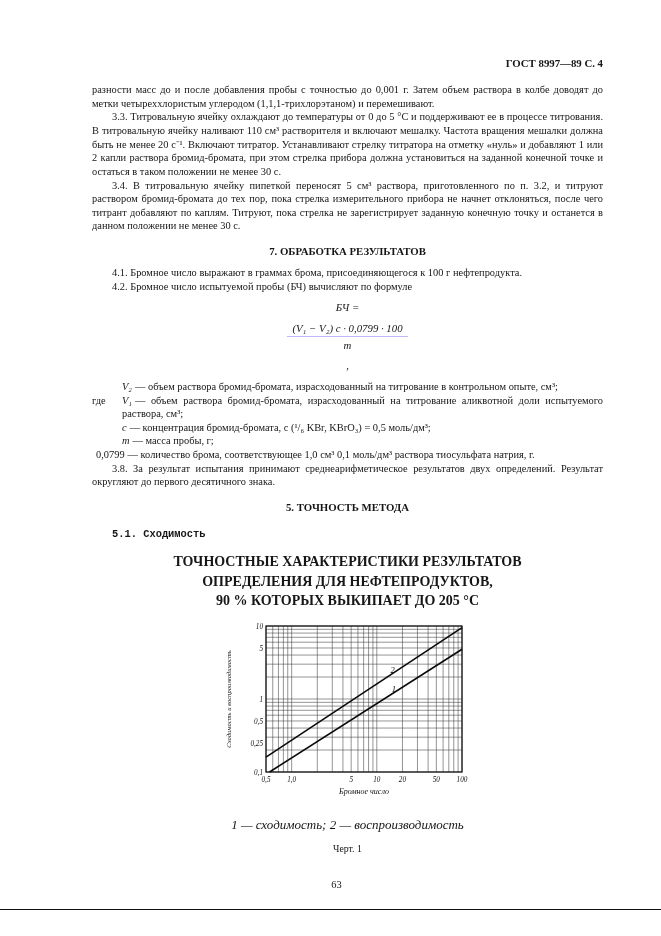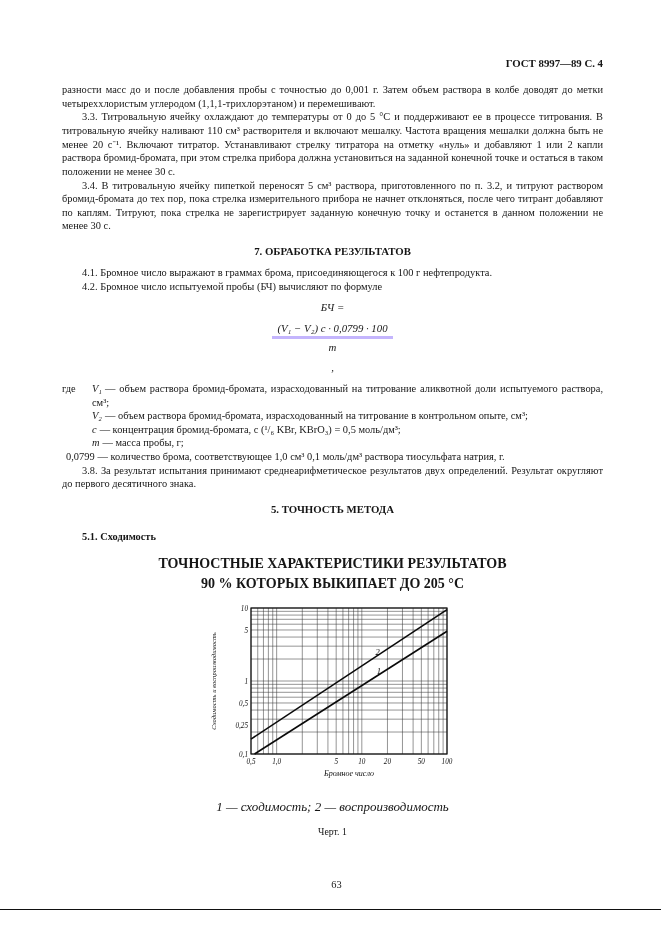--- a/index.html
+++ b/index.html
@@ -1,33 +1,33 @@
 <!DOCTYPE html>
 <html><head>
 <meta charset="utf-8">
 <style>
   * { margin:0; padding:0; box-sizing:border-box; }
   html,body { background:#ffffff; }
   body { width:661px; height:936px; font-family:"Liberation Serif", serif; }
-  .page { position:relative; width:661px; height:936px; background:#fff; color:#161616; overflow:hidden; }
+  .page { position:relative; width:661px; height:936px; background:#fff; color:#161616; overflow:hidden;padding-left:30px; }
   .content { padding:56px 58px 0 62px; font-size:10.4px; line-height:1.31; text-align:justify; }
   .doc-header { text-align:right; font-weight:bold; font-size:10.8px; margin-bottom:13px; }
   p { text-indent:20px; }
   p.noindent { text-indent:0; }
   .sec-title { text-align:center; font-size:10.8px; font-weight:bold; margin:11px 0 8px; }
   .formula { display:flex; justify-content:center; align-items:center; gap:6px; margin:7px 0 8px; font-size:10.8px; font-style:italic;flex-direction:column; }
   .frac { display:inline-flex; flex-direction:column; align-items:center; text-align:center; }
-  .frac .num { border-bottom:3px solid #c4b5fd; padding:0 5px 1px; }
+  .frac .num { border-bottom:1px solid #c4b5fd; padding:0 5px 1px; }
   .frac .den { padding-top:1px; }
   .where-item { padding-left:30px; }
   .where-item .lead { display:inline-block; width:30px; margin-left:-30px; }
   .where-item .term { font-style:italic; margin-right:3px; }
   .where-item.hang { text-indent:-26px; }
   .where-item.hang .term { font-style:normal; }
-  .sub-title { font-weight:bold; text-indent:20px; margin-top:14px; }
+  .sub-title { font-weight:bold; text-indent:20px; margin-top:14px;font-family:Liberation Mono, monospace; }
   .fig-title { text-align:center; font-weight:bold; font-size:14px; line-height:1.42; margin-top:10px; }
   .chart-wrap { display:flex; flex-direction:column; align-items:center; margin-top:7px; }
   .chart-legend { font-size:13px; margin-top:4px; font-style:italic; }
   .chart-caption { font-size:9.8px; margin-top:10px; }
   .page-number { position:absolute; bottom:46px; left:12px; right:0; text-align:center; font-size:10.4px; }
   .bottom-rule { position:absolute; bottom:26px; left:0; right:0; border-top:1.6px solid #111; }
 </style>
 </head>
 <body>
 
@@ -50,43 +50,44 @@
       <span class="f-lhs">БЧ =</span>
       <span class="frac">
         <span class="num">(V₁ − V₂) c · 0,0799 · 100</span>
         <span class="den">m</span>
       </span>
       <span>,</span>
     </div>
 
     <div class="where">
       <div class="where-item">
-        <span class="lead">где</span><span class="term">V₁</span><span class="def">— объем раствора бромид-бромата, израсходованный на титрование аликвотной доли испытуемого раствора, см³;</span>
+        <span class="lead"></span><span class="term">V₂</span><span class="def">— объем раствора бромид-бромата, израсходованный на титрование в контрольном опыте, см³;</span>
       </div>
       <div class="where-item">
-        <span class="lead"></span><span class="term">V₂</span><span class="def">— объем раствора бромид-бромата, израсходованный на титрование в контрольном опыте, см³;</span>
+        <span class="lead">где</span><span class="term">V₁</span><span class="def">— объем раствора бромид-бромата, израсходованный на титрование аликвотной доли испытуемого раствора, см³;</span>
       </div>
       <div class="where-item">
         <span class="lead"></span><span class="term">c</span><span class="def">— концентрация бромид-бромата, c (¹/₆ KBr, KBrO₃) = 0,5 моль/дм³;</span>
       </div>
       <div class="where-item">
         <span class="lead"></span><span class="term">m</span><span class="def">— масса пробы, г;</span>
       </div>
       <div class="where-item hang">
         <span class="lead"></span><span class="term">0,0799</span><span class="def">— количество брома, соответствующее 1,0 см³ 0,1 моль/дм³ раствора тиосульфата натрия, г.</span>
       </div>
     </div>
 
     <p>3.8. За результат испытания принимают среднеарифметическое результатов двух определений. Результат округляют до первого десятичного знака.</p>
 
     <div class="sec-title">5. ТОЧНОСТЬ МЕТОДА</div>
     <div class="sub-title">5.1. Сходимость</div>
 
     <div class="fig-title">
       <div>ТОЧНОСТНЫЕ ХАРАКТЕРИСТИКИ РЕЗУЛЬТАТОВ</div>
+      <div>ОПРЕДЕЛЕНИЯ ДЛЯ НЕФТЕПРОДУКТОВ,</div>
       <div>90 % КОТОРЫХ ВЫКИПАЕТ ДО 205 °С</div>
     </div>
 
     <div class="chart-wrap">
       <svg id="chart-svg" width="252" height="194" viewBox="0 0 252 194">
           <line x1="44" y1="8" x2="44" y2="154" stroke="#3d3d3d" stroke-width="0.55"></line>
           <line x1="50.74459883381755" y1="8" x2="50.74459883381755" y2="154" stroke="#3d3d3d" stroke-width="0.55"></line>
           <line x1="56.447075895101506" y1="8" x2="56.447075895101506" y2="154" stroke="#3d3d3d" stroke-width="0.55"></line>
           <line x1="61.38678621137086" y1="8" x2="61.38678621137086" y2="154" stroke="#3d3d3d" stroke-width="0.55"></line>
           <line x1="65.74391950323552" y1="8" x2="65.74391950323552" y2="154" stroke="#3d3d3d" stroke-width="0.55"></line>

